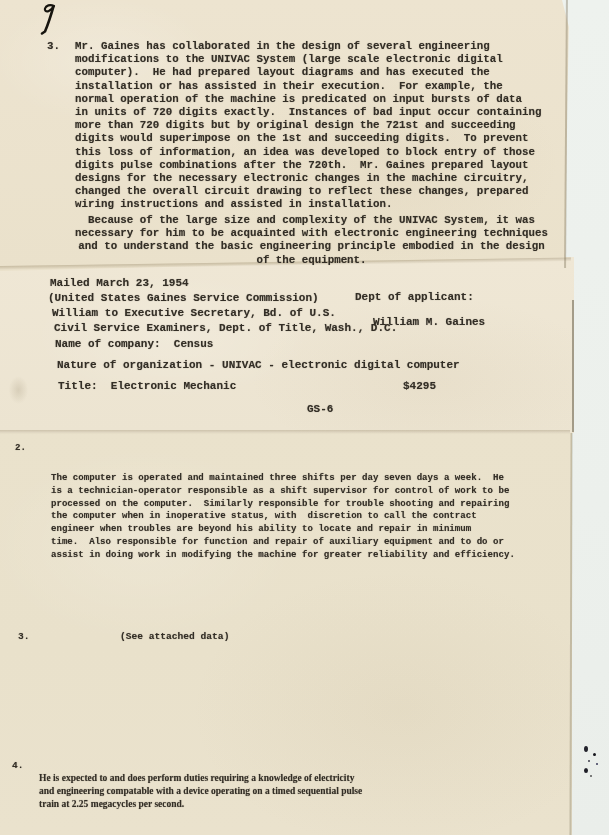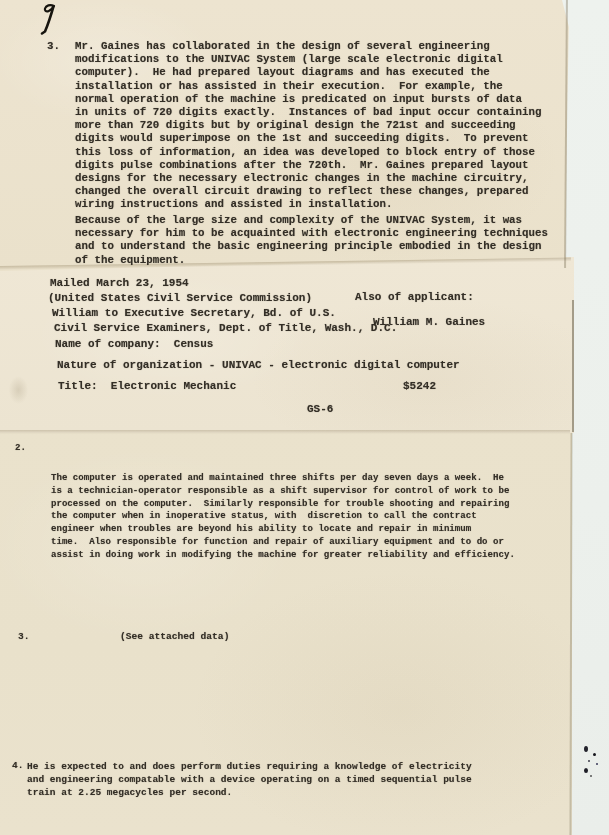--- a/index.html
+++ b/index.html
@@ -97,51 +97,51 @@
 installation or has assisted in their execution.  For example, the
 normal operation of the machine is predicated on input bursts of data
 in units of 720 digits exactly.  Instances of bad input occur containing
 more than 720 digits but by original design the 721st and succeeding
 digits would superimpose on the 1st and succeeding digits.  To prevent
 this loss of information, an idea was developed to block entry of those
 digits pulse combinations after the 720th.  Mr. Gaines prepared layout
 designs for the necessary electronic changes in the machine circuitry,
 changed the overall circuit drawing to reflect these changes, prepared
 wiring instructions and assisted in installation.</pre>
-<pre class="typed t-top" style="left:75px;top:214px;margin:0;">Because of the large size and complexity of the UNIVAC System, it was
+<pre class="typed t-top" style="left:75px;top:214px;margin:0;text-align:center;">Because of the large size and complexity of the UNIVAC System, it was
 necessary for him to be acquainted with electronic engineering techniques
 and to understand the basic engineering principle embodied in the design
 of the equipment.</pre>
 
 <span class="typed t-slip" style="left:50px;top:276px;">Mailed March 23, 1954</span>
-<span class="typed t-slip" style="left:48px;top:291px;">(United States Civil Service Commission)</span>
-<span class="typed t-slip" style="left:355px;top:290px;">Also of applicant:</span>
+<span class="typed t-slip" style="left:48px;top:291px;">(United States Gaines Service Commission)</span>
+<span class="typed t-slip" style="left:355px;top:290px;">Dept of applicant:</span>
 <span class="typed t-slip" style="left:52px;top:306px;">William to Executive Secretary, Bd. of U.S.</span>
 <span class="typed t-slip" style="left:373px;top:304px;margin-top:11px;">William M. Gaines</span>
 <span class="typed t-slip" style="left:54px;top:321px;">Civil Service Examiners, Dept. of Title, Wash., D.C.</span>
 <span class="typed t-slip" style="left:55px;top:337px;">Name of company:  Census</span>
 <span class="typed t-slip" style="left:57px;top:358px;">Nature of organization - UNIVAC - electronic digital computer</span>
 <span class="typed t-slip" style="left:58px;top:379px;">Title:  Electronic Mechanic</span>
 <span class="typed t-slip" style="left:307px;top:402px;">GS-6</span>
-<span class="typed t-slip" style="left:403px;top:379px;">$5242</span>
+<span class="typed t-slip" style="left:403px;top:379px;">$4295</span>
 
 <span class="typed t-s2" style="left:15px;top:442px;">2.</span>
 <pre class="typed t-s2" style="left:35px;top:456px;margin:16px;">The computer is operated and maintained three shifts per day seven days a week.  He
 is a technician-operator responsible as a shift supervisor for control of work to be
 processed on the computer.  Similarly responsible for trouble shooting and repairing
 the computer when in inoperative status, with  discretion to call the contract
 engineer when troubles are beyond his ability to locate and repair in minimum
 time.  Also responsible for function and repair of auxiliary equipment and to do or
 assist in doing work in modifying the machine for greater reliability and efficiency.</pre>
 
 <span class="typed t-s3" style="left:18px;top:630px;">3.</span>
 <span class="typed t-s3" style="left:120px;top:630px;">(See attached data)</span>
 
 <span class="typed t-s4" style="left:12px;top:759px;">4.</span>
-<pre class="typed t-s4" style="left:27px;top:760px;margin:0;">He is expected to and does perform duties requiring a knowledge of electricity
+<pre class="typed t-s4" style="left:27px;top:760px;margin:12px;font-family:Liberation Serif, serif;">He is expected to and does perform duties requiring a knowledge of electricity
 and engineering compatable with a device operating on a timed sequential pulse
 train at 2.25 megacycles per second.</pre>
 
 <div class="speck" style="left:584px;top:746px;width:4px;height:6px;background:#23232c;"></div>
 <div class="speck" style="left:593px;top:753px;width:3px;height:3px;background:#15151c;"></div>
 <div class="speck" style="left:588px;top:760px;width:2px;height:2px;background:#3d3d4a;"></div>
 <div class="speck" style="left:584px;top:768px;width:4px;height:5px;background:#1d1d26;"></div>
 <div class="speck" style="left:596px;top:763px;width:2px;height:2px;background:#3a3a58;"></div>
 <div class="speck" style="left:590px;top:775px;width:2px;height:2px;background:#555;"></div>
 

